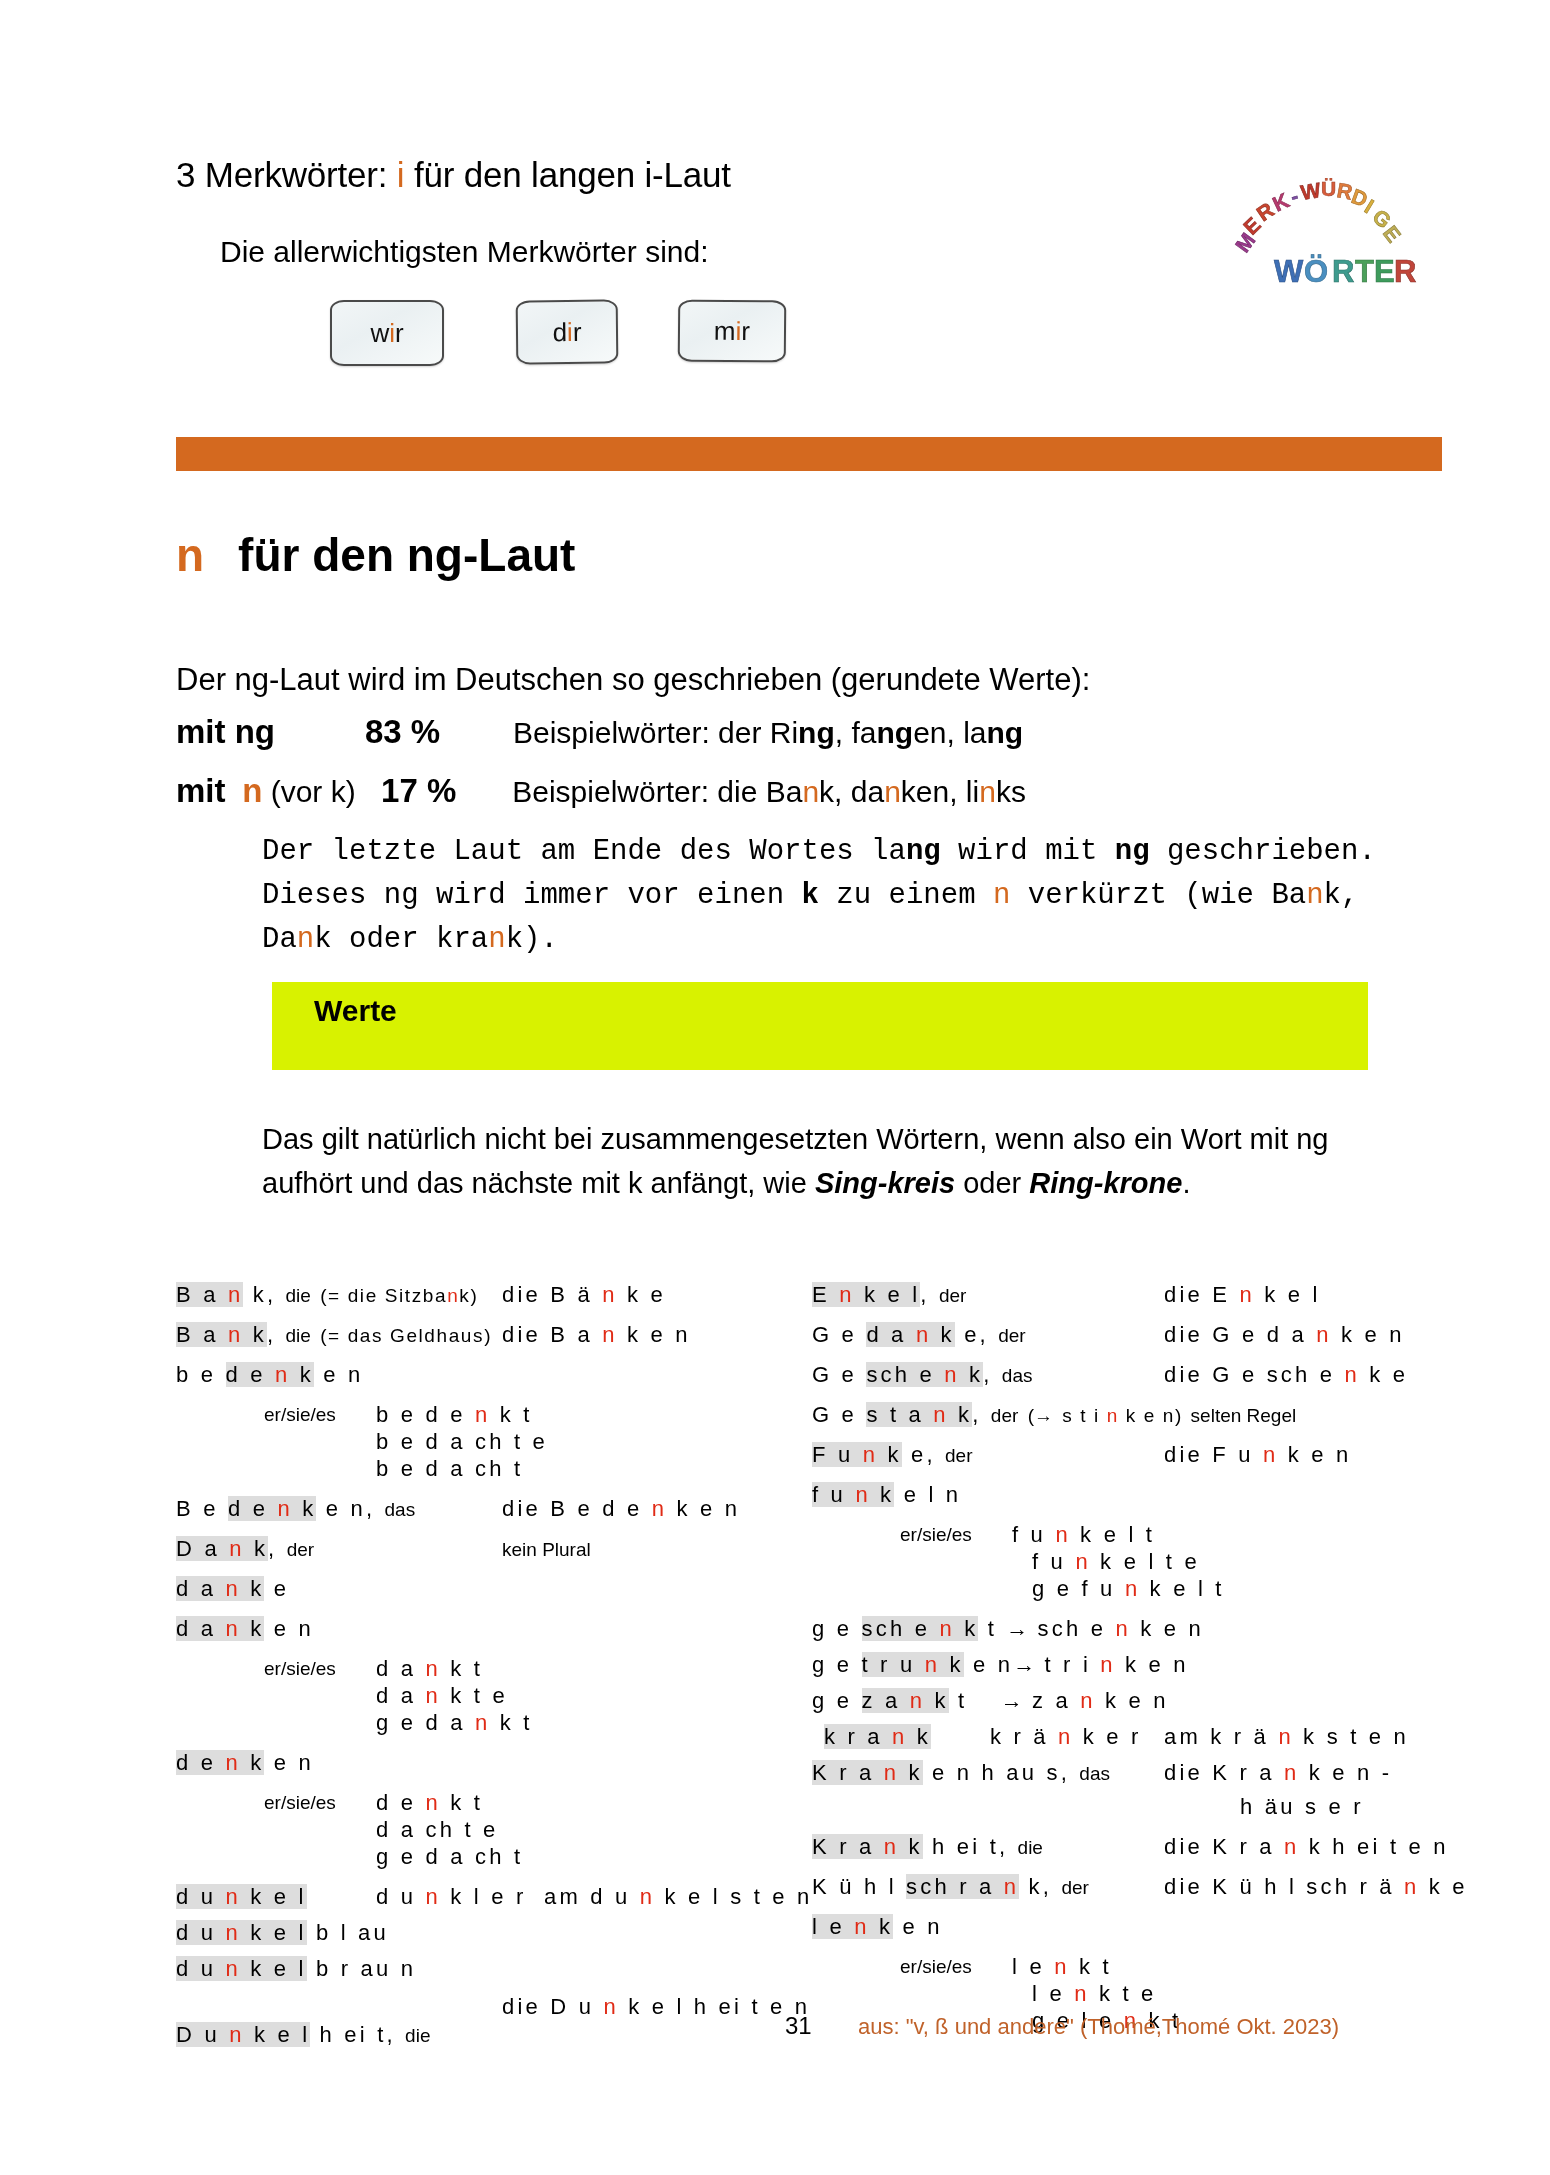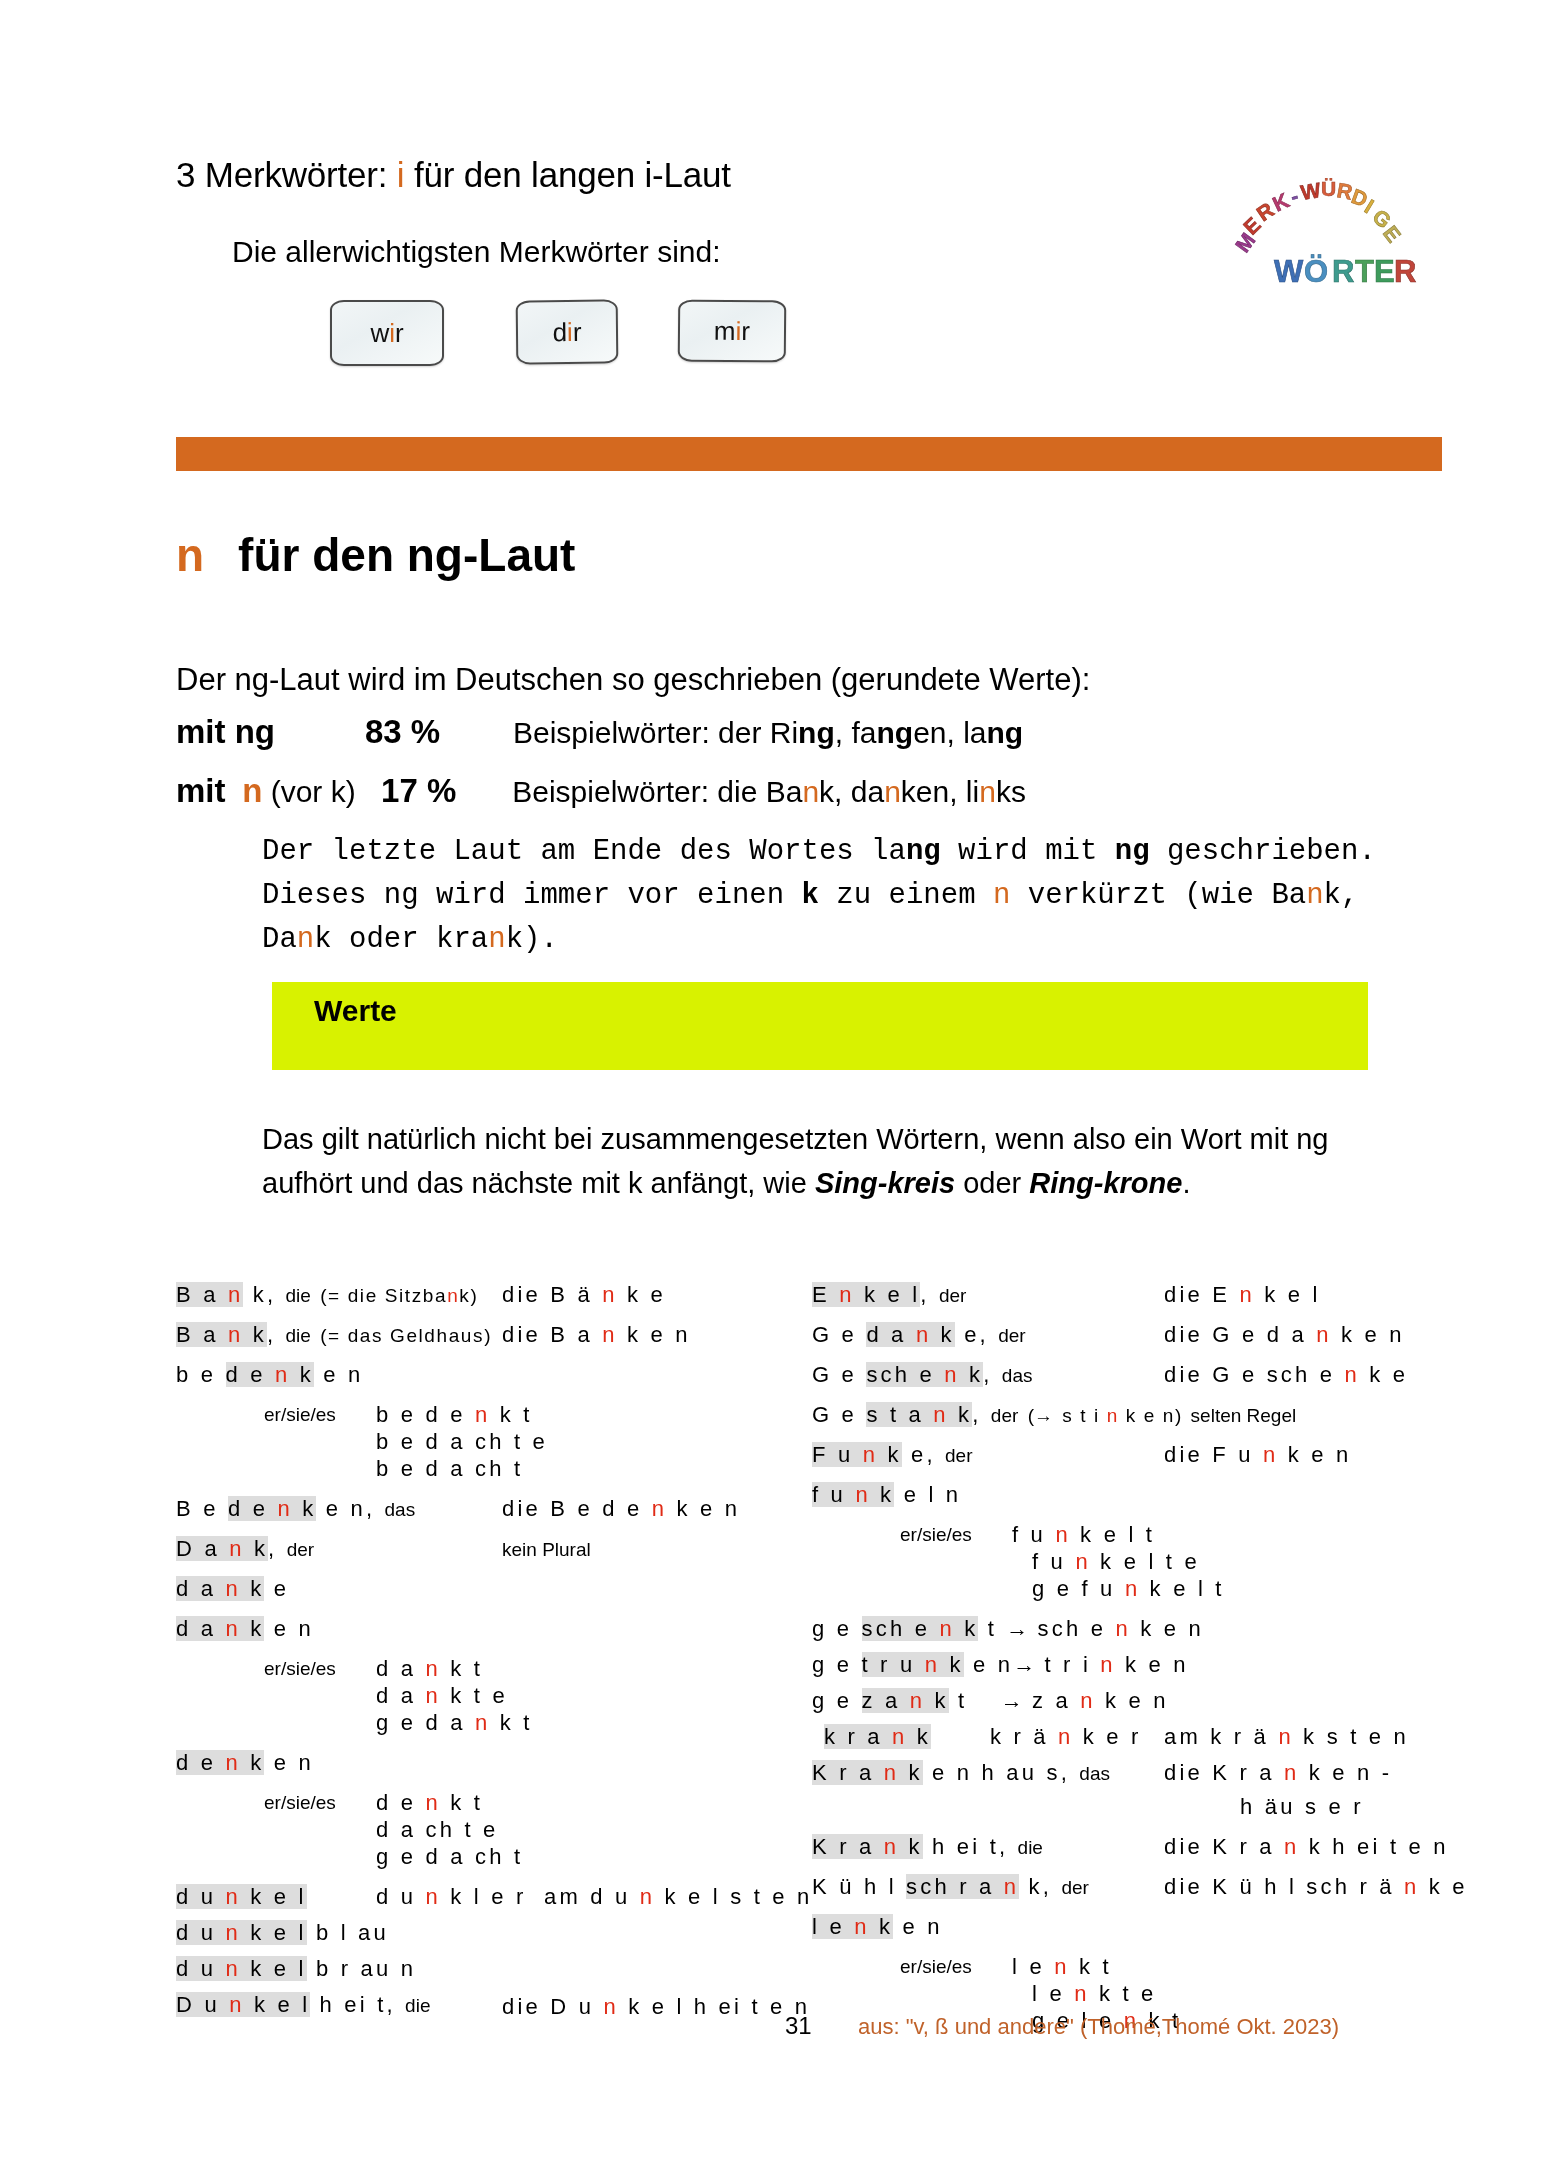--- a/index.html
+++ b/index.html
@@ -13,21 +13,21 @@
   }
   .page{position:relative;width:1406px;height:2175px;}
 
   
   .sec-title{
     position:absolute;left:176px;top:155px;
     font-size:35px;letter-spacing:-0.2px;white-space:nowrap;
   }
   .sec-sub{
     position:absolute;left:220px;top:235px;
-    font-size:30px;white-space:nowrap;margin-left:12px;
+    font-size:30px;white-space:nowrap;
   }
   .or{color:#D4691F;}
   .red{color:#E02B16;}
 
   
   .logo{position:absolute;left:1222px;top:178px;width:208px;height:118px;}
   .logo svg{display:block;width:208px;height:118px;}
 
   
   .cards{position:absolute;left:330px;top:300px;height:92px;}
@@ -202,21 +202,21 @@
     <div class="ln sp" style="top:562px;left:200px">g e d a ch t</div>
 
     <div class="ln sp" style="top:602px;left:0"><span class="hl">d u <span class="red">n</span> k e l</span></div>
     <div class="ln sp" style="top:602px;left:200px">d u <span class="red">n</span> k l e r</div>
     <div class="ln sp" style="top:602px;left:368px">am d u <span class="red">n</span> k e l s t e n</div>
 
     <div class="ln sp" style="top:638px;left:0"><span class="hl">d u <span class="red">n</span> k e l</span> b l au</div>
 
     <div class="ln sp" style="top:674px;left:0"><span class="hl">d u <span class="red">n</span> k e l</span> b r au n</div>
 
-    <div class="ln sp" style="top:710px;left:0"><span class="hl">D u <span class="red">n</span> k e l</span> h ei t, <span class="sm">die</span></div>
+    <div class="ln sp" style="top:740px;left:0"><span class="hl">D u <span class="red">n</span> k e l</span> h ei t, <span class="sm">die</span></div>
     <div class="ln sp" style="top:712px;left:326px">die D u <span class="red">n</span> k e l h ei t e n</div>
   </div>
 
   <div class="wl right">
 
     <div class="ln sp" style="top:0;left:0"><span class="hl">E <span class="red">n</span> k e l</span>, <span class="sm">der</span></div>
     <div class="ln sp" style="top:0;left:352px">die E <span class="red">n</span> k e l</div>
 
     <div class="ln sp" style="top:40px;left:0">G e <span class="hl">d a <span class="red">n</span> k</span> e, <span class="sm">der</span></div>
     <div class="ln sp" style="top:40px;left:352px">die G e d a <span class="red">n</span> k e n</div>

